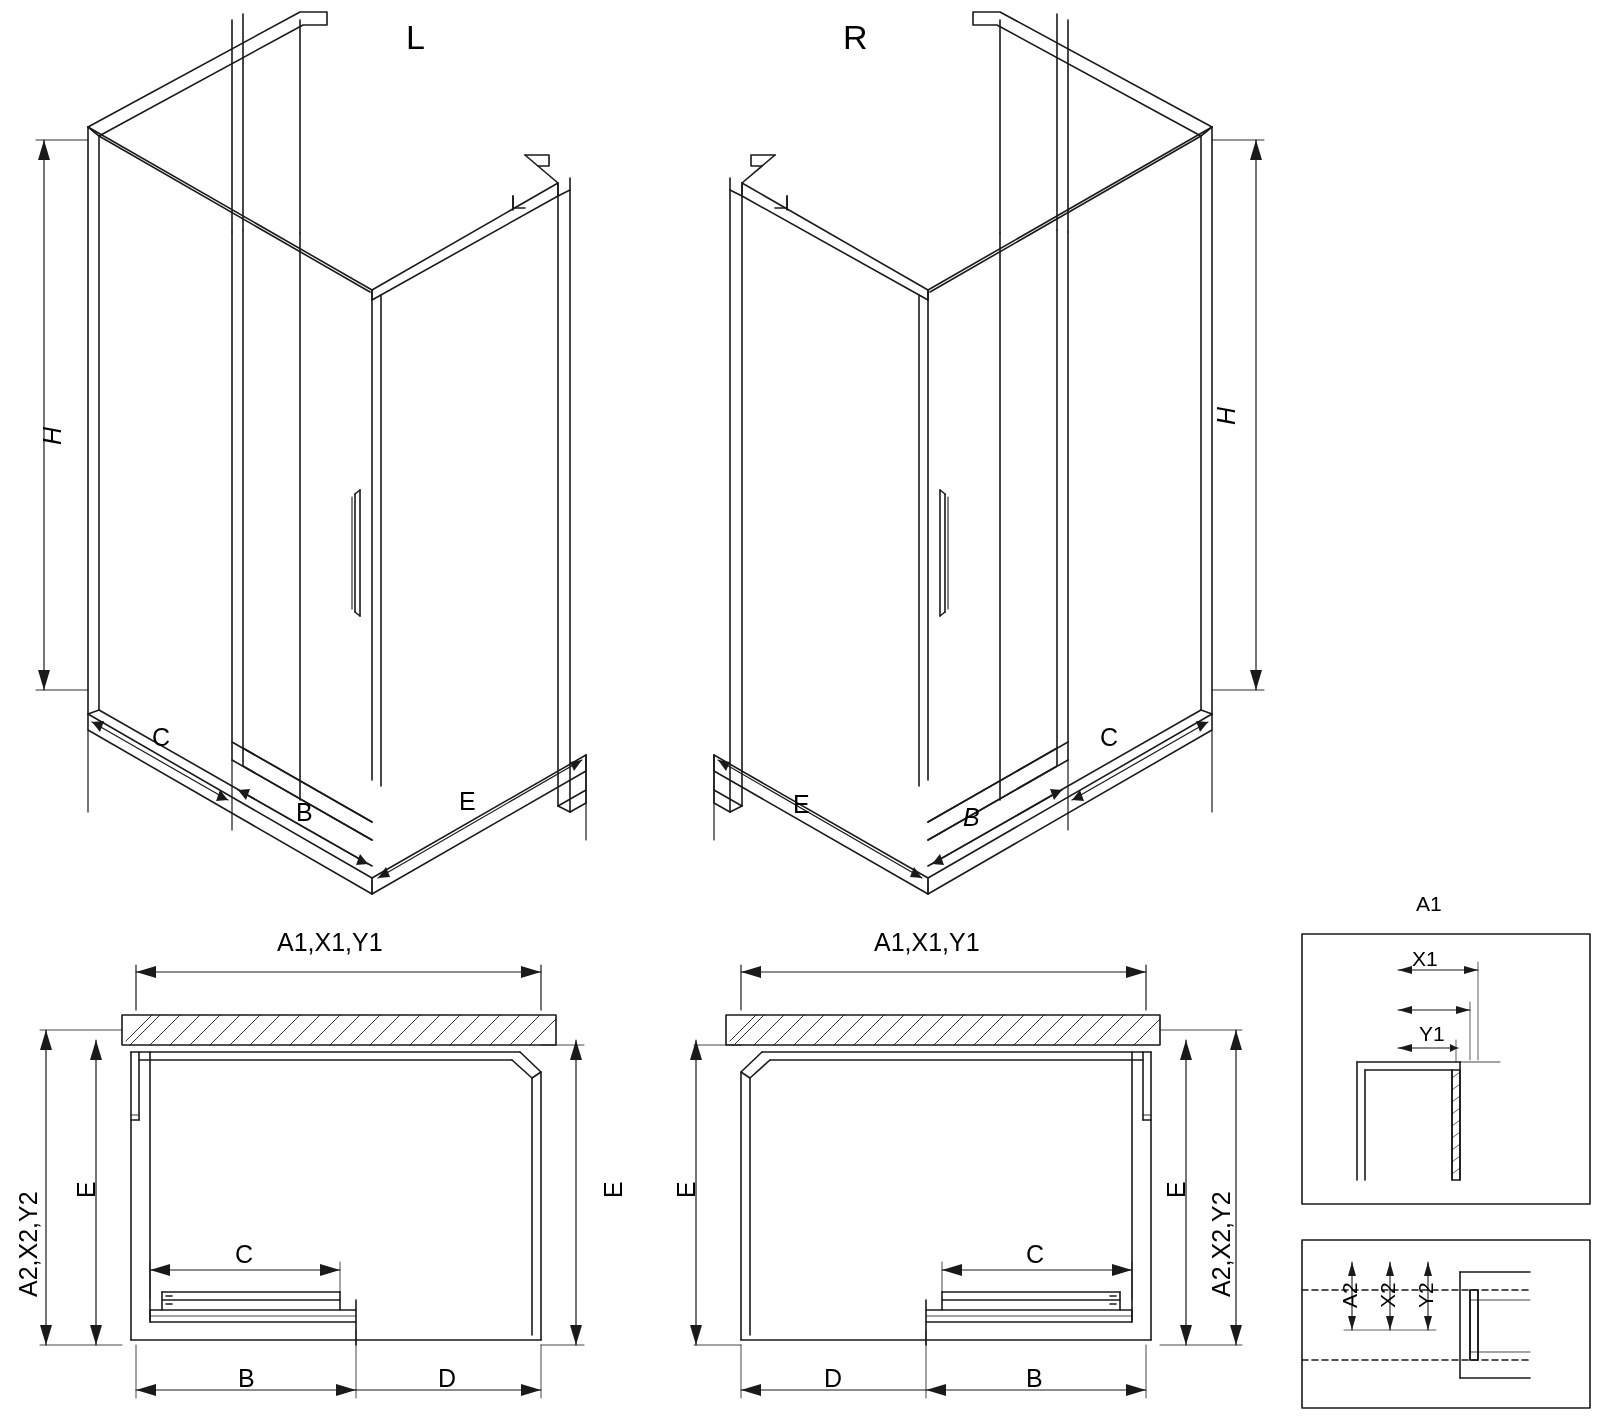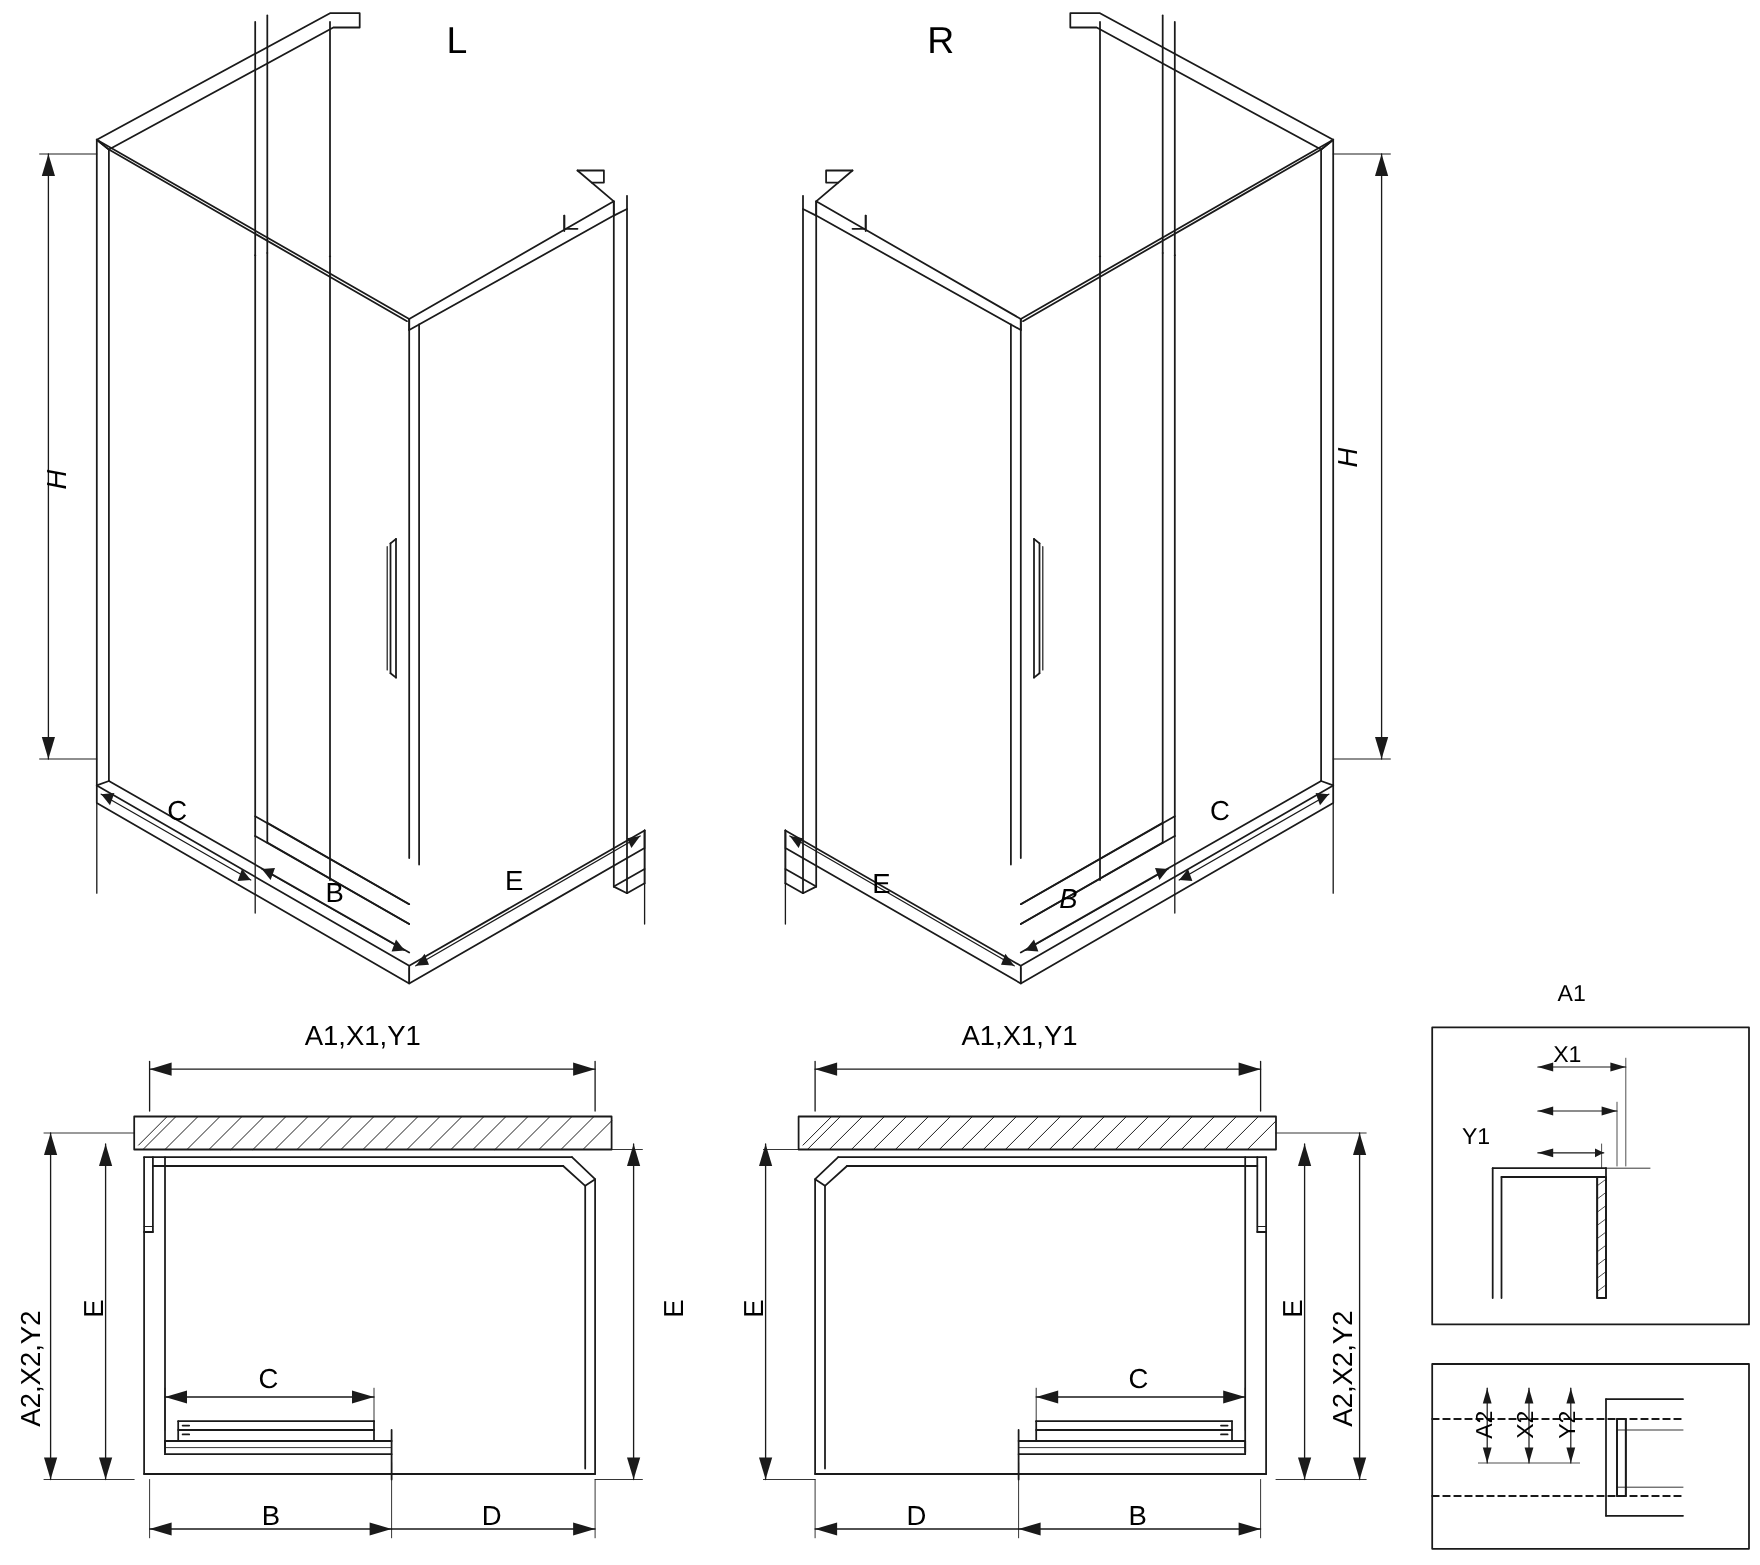--- a/index.html
+++ b/index.html
@@ -452,19 +452,19 @@
 <div class="lbl mid" style="left:874px;top:928px;">A1,X1,Y1</div>
 <div class="lbl mid rot90" style="left:1207px;top:1297px;">A2,X2,Y2</div>
 <div class="lbl mid rot90" style="left:672px;top:1198px;">E</div>
 <div class="lbl mid rot90" style="left:1162px;top:1198px;">E</div>
 <div class="lbl mid" style="left:1026px;top:1240px;">C</div>
 <div class="lbl mid" style="left:824px;top:1364px;">D</div>
 <div class="lbl mid" style="left:1026px;top:1364px;">B</div>
 
 <div class="lbl sm" style="left:1416px;top:892px;">A1</div>
 <div class="lbl sm" style="left:1412px;top:947px;">X1</div>
-<div class="lbl sm" style="left:1329px;top:1022px;">Y1</div>
+<div class="lbl sm" style="left:1419px;top:1022px;">Y1</div>
 
 <div class="lbl sm rot90" style="left:1338px;top:1308px;">A2</div>
 <div class="lbl sm rot90" style="left:1376px;top:1308px;">X2</div>
 <div class="lbl sm rot90" style="left:1414px;top:1308px;">Y2</div>
 
 </div>
 
 </body></html>

